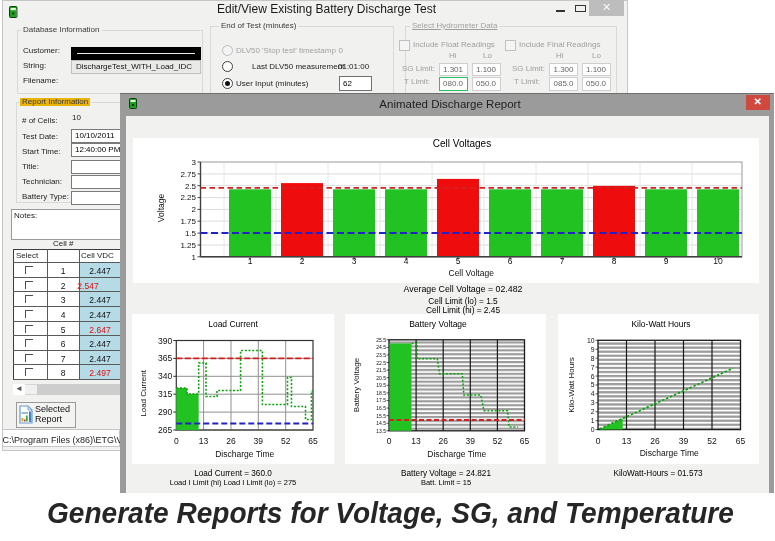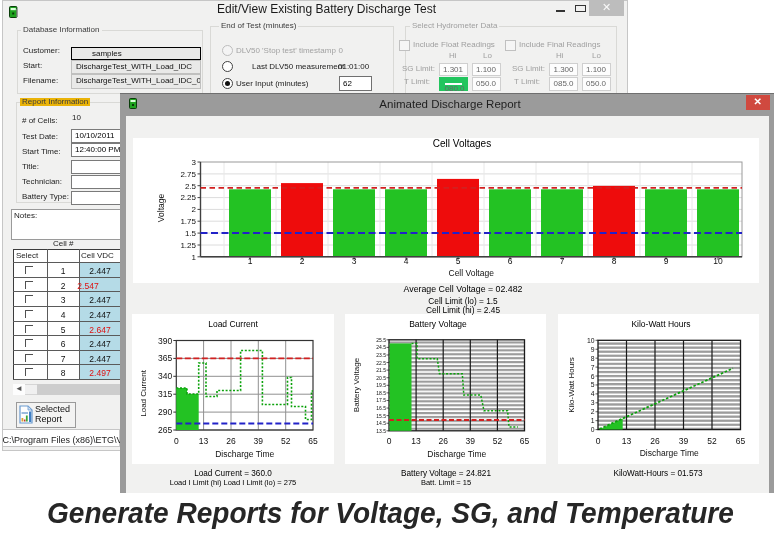--- a/index.html
+++ b/index.html
@@ -17,54 +17,53 @@
 <rect x="1.6" y="2" width="5.2" height="2.2" fill="#d9ffd9"></rect>
 <rect x="3.2" y="6.5" width="2" height="2" fill="#073807"></rect>
 <rect x="7.5" y="3" width="1.5" height="8" fill="#9a9a9a"></rect>
 </svg>
 <div class="ab" style="left:556px;top:10px;width:9px;height:2px;background:#333;"></div>
 <div class="ab" style="left:575px;top:5px;width:11px;height:7px;border:1.5px solid #333;"></div>
 <div class="ab" style="left:589px;top:0;width:35px;height:16px;background:#bdbdbd;color:#fafafa;font-size:11px;text-align:center;line-height:15px;">✕</div>
 <div class="ab" style="left:17px;top:30px;width:186px;height:64px;border:1px solid #d9d9d6;"></div>
     <div class="lbl" style="left:21px;top:26px;color:#3a3a3a;background:#f1f1f0;padding:0 2px;">Database Information</div>
 <div class="lbl" style="left:23px;top:46.5px;">Customer:</div>
-<div class="lbl" style="left:23px;top:62px;">Start:</div>
+<div class="lbl" style="left:23px;top:62px;">String:</div>
 <div class="lbl" style="left:23px;top:77px;">Filename:</div>
-<div class="ab" style="left:71px;top:46.5px;width:130px;height:13.5px;background:#e9e9e8;border:1px solid #000000;font-size:8px;line-height:11.5px;padding-left:20px;overflow:hidden;white-space:nowrap;color:#111;">samples</div>
+<div class="ab" style="left:71px;top:46.5px;width:130px;height:13.5px;background:#e9e9e8;border:6px solid #000000;font-size:8px;line-height:11.5px;padding-left:20px;overflow:hidden;white-space:nowrap;color:#111;">samples</div>
 <div class="ab" style="left:71px;top:60px;width:130px;height:14px;background:#e9e9e8;border:1px solid #c0c0bf;font-size:8px;line-height:12px;padding-left:4px;overflow:hidden;white-space:nowrap;color:#111;">DischargeTest_WITH_Load_IDC</div>
-<div class="ab" style="left:71px;top:74px;width:130px;height:14.5px;background:#e9e9e8;border:1px solid #c0c0bf;font-size:8px;line-height:12.5px;padding-left:4px;overflow:hidden;white-space:nowrap;color:#111;">DischargeTest_WITH_Load_IDC_0</div>
 <div class="ab" style="left:210px;top:26px;width:184px;height:79px;border:1px solid #d9d9d6;"></div>
     <div class="lbl" style="left:219px;top:22px;color:#3a3a3a;background:#f1f1f0;padding:0 2px;">End of Test (minutes)</div>
 <div class="ab" style="left:221.5px;top:45.0px;width:11px;height:11px;border-radius:50%;border:1px solid #bdbdbd;background:#f4f4f4;"></div>
 <div class="ab" style="left:221.5px;top:61.0px;width:11px;height:11px;border-radius:50%;border:1px solid #424242;background:#fff;"></div>
 <div class="ab" style="left:221.5px;top:78.0px;width:11px;height:11px;border-radius:50%;border:1px solid #424242;background:#fff;"></div>
     <div class="ab" style="left:224.5px;top:81.0px;width:5px;height:5px;border-radius:50%;background:#111;"></div>
 <div class="lbl" style="left:236px;top:46.5px;color:#a2a2a2;">DLV50 'Stop test' timestamp</div>
 <div class="lbl" style="left:338.5px;top:46.5px;color:#a2a2a2;">0</div>
 <div class="lbl" style="left:252px;top:62.5px;">Last DLV50 measurement</div>
 <div class="lbl" style="left:338px;top:62.5px;">01:01:00</div>
 <div class="lbl" style="left:236px;top:79.5px;">User Input (minutes)</div>
 <div class="ab" style="left:339px;top:76px;width:33px;height:15px;background:#fff;border:1px solid #707070;font-size:8px;line-height:13px;padding-left:3px;">62</div>
 <div class="ab" style="left:405px;top:26px;width:212px;height:79px;border:1px solid #d9d9d6;"></div>
-    <div class="lbl" style="left:410px;top:22px;color:#9f9f9f;background:#f1f1f0;padding:0 2px;">Select Hydrometer Data</div>
+    <div class="lbl" style="left:410px;top:22px;color:#9f9f9f;background:#f1f1f0;padding:0 2px;text-decoration:underline;">Select Hydrometer Data</div>
 <div class="ab" style="left:399px;top:39.5px;width:11px;height:11px;border:1px solid #c0c0c0;background:#f5f5f5;"></div>
 <div class="lbl" style="left:413px;top:41px;color:#9f9f9f;">Include Float Readings</div>
 <div class="ab" style="left:505px;top:39.5px;width:11px;height:11px;border:1px solid #c0c0c0;background:#f5f5f5;"></div>
 <div class="lbl" style="left:519px;top:41px;color:#9f9f9f;">Include Final Readings</div>
 <div class="lbl" style="left:449px;top:51.6px;color:#9f9f9f;">Hi</div>
 <div class="lbl" style="left:483px;top:51.6px;color:#9f9f9f;">Lo</div>
 <div class="lbl" style="left:556px;top:51.6px;color:#9f9f9f;">Hi</div>
 <div class="lbl" style="left:592px;top:51.6px;color:#9f9f9f;">Lo</div>
 <div class="lbl" style="left:402px;top:65px;color:#9f9f9f;">SG Limit:</div>
 <div class="lbl" style="left:404px;top:77.5px;color:#9f9f9f;">T Limit:</div>
 <div class="lbl" style="left:512px;top:65px;color:#9f9f9f;">SG Limit:</div>
 <div class="lbl" style="left:514px;top:77.5px;color:#9f9f9f;">T Limit:</div>
 <div class="ab" style="left:438.5px;top:62.5px;width:29px;height:13.5px;background:#fdfdfd;border:1px solid #cfcfcf;font-size:8px;line-height:12px;text-align:center;color:#666;">1.301</div>
 <div class="ab" style="left:471.5px;top:62.5px;width:29px;height:13.5px;background:#fdfdfd;border:1px solid #cfcfcf;font-size:8px;line-height:12px;text-align:center;color:#666;">1.100</div>
-<div class="ab" style="left:438.5px;top:77px;width:29px;height:13.5px;background:#fdfdfd;border:6px solid #22c55e;font-size:8px;line-height:12px;text-align:center;color:#666;">080.0</div>
+<div class="ab" style="left:438.5px;top:77px;width:29px;height:13.5px;background:#fdfdfd;border:1px solid #22c55e;font-size:8px;line-height:12px;text-align:center;color:#666;">080.0</div>
 <div class="ab" style="left:471.5px;top:77px;width:29px;height:13.5px;background:#fdfdfd;border:1px solid #cfcfcf;font-size:8px;line-height:12px;text-align:center;color:#666;">050.0</div>
 <div class="ab" style="left:549px;top:62.5px;width:29px;height:13.5px;background:#fdfdfd;border:1px solid #cfcfcf;font-size:8px;line-height:12px;text-align:center;color:#666;">1.300</div>
 <div class="ab" style="left:581.5px;top:62.5px;width:29px;height:13.5px;background:#fdfdfd;border:1px solid #cfcfcf;font-size:8px;line-height:12px;text-align:center;color:#666;">1.100</div>
 <div class="ab" style="left:549px;top:77px;width:29px;height:13.5px;background:#fdfdfd;border:1px solid #cfcfcf;font-size:8px;line-height:12px;text-align:center;color:#666;">085.0</div>
 <div class="ab" style="left:581.5px;top:77px;width:29px;height:13.5px;background:#fdfdfd;border:1px solid #cfcfcf;font-size:8px;line-height:12px;text-align:center;color:#666;">050.0</div>
 <div class="ab" style="left:16px;top:102px;width:187px;height:101px;border:1px solid #d9d9d6;"></div>
     <div class="lbl" style="left:20px;top:98px;color:#3a3a3a;background:#eab308;padding:0 2px;">Report Information</div>
 <div class="lbl" style="left:22px;top:116.5px;"># of Cells:</div>
 <div class="lbl" style="left:22px;top:132.5px;">Test Date:</div>
 <div class="lbl" style="left:22px;top:147.5px;">Start Time:</div>

